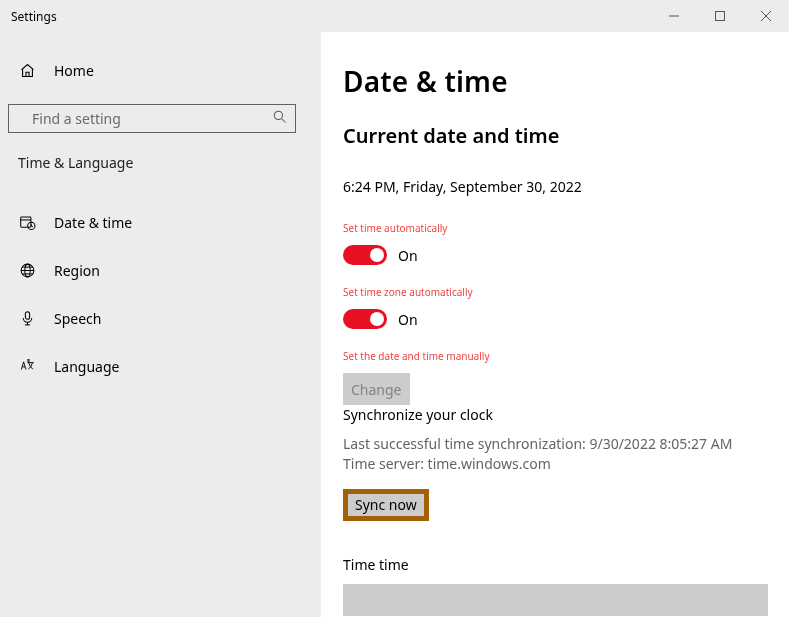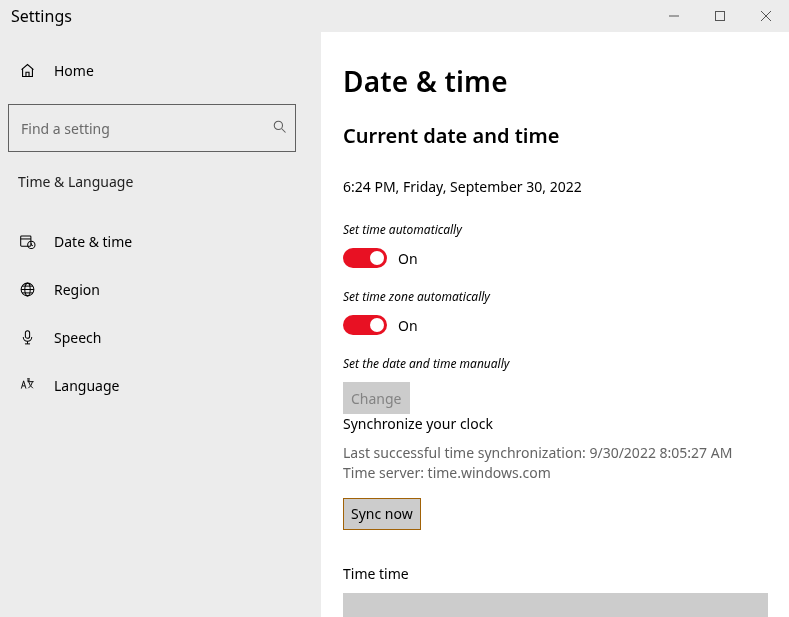--- a/index.html
+++ b/index.html
@@ -19,21 +19,21 @@
   
   .titlebar {
     height: 32px;
     display: flex;
     align-items: center;
     justify-content: space-between;
     background: #ececec;
   }
   .titlebar .title {
     padding-left: 11px;
-    font-size: 16px;
+    font-size: 12px;
     color: #000;
   }
   .window-controls {
     display: flex;
     height: 100%;
   }
   .wc-btn {
     width: 46px;
     display: flex;
     align-items: center;
@@ -65,26 +65,26 @@
     margin-bottom: 20px;
     font-size: 14px;
   }
   .home-row .icon-slot { width: 18px; display:flex; justify-content:center; }
 
   .search-wrap {
     margin: 0 8px 20px 8px;
   }
   .search-box {
     width: 288px;
-    height: 48px;
+    height: 29px;
     border: 1px solid #616161;
     background: #ececec;
     display: flex;
     align-items: center;
-    padding: 0 8px 0 10px;
+    padding: 0 8px 0 21px;
     color: #5a5a5a;
   }
   .search-box input {
     flex: 1;
     border: none;
     outline: none;
     background: transparent;
     font-family: inherit;
     font-size: 14px;
     color: #000;
@@ -134,24 +134,23 @@
     font-weight: 600;
     color: #000;
     margin: 0 0 28px 0;
   }
   .value-line {
     font-size: 14px;
     color: #000;
     margin-bottom: 25px;
   }
   .setting-label {
-    font-size: 12px;
-    color: #000000;
+    font-size: 10px;
+    color: #ef4444;
     margin-bottom: 10px;
-    font-style: italic;
   }
   .toggle-row {
     display: flex;
     align-items: center;
     gap: 11px;
     margin-bottom: 20px;
   }
   .toggle {
     width: 44px;
     height: 20px;
@@ -181,21 +180,21 @@
     justify-content: center;
     height: 32px;
     padding: 0 7px;
     background: #cccccc;
     border: 1px solid #cccccc;
     font-family: inherit;
     font-size: 14px;
     cursor: default;
   }
   .btn.disabled { color: #838383; background:#cccccc; }
-  .btn.normal  { color: #000; background:#cccccc; border:1px solid #a16207; }
+  .btn.normal  { color: #000; background:#cccccc; border:5px solid #a16207; }
 
   .subsection {
   }
   .sub-head {
     font-size: 14px;
     color: #000;
     margin-bottom: 10px;
   }
   .muted { color: #646464; font-size:14px; line-height:1.45; }
 

